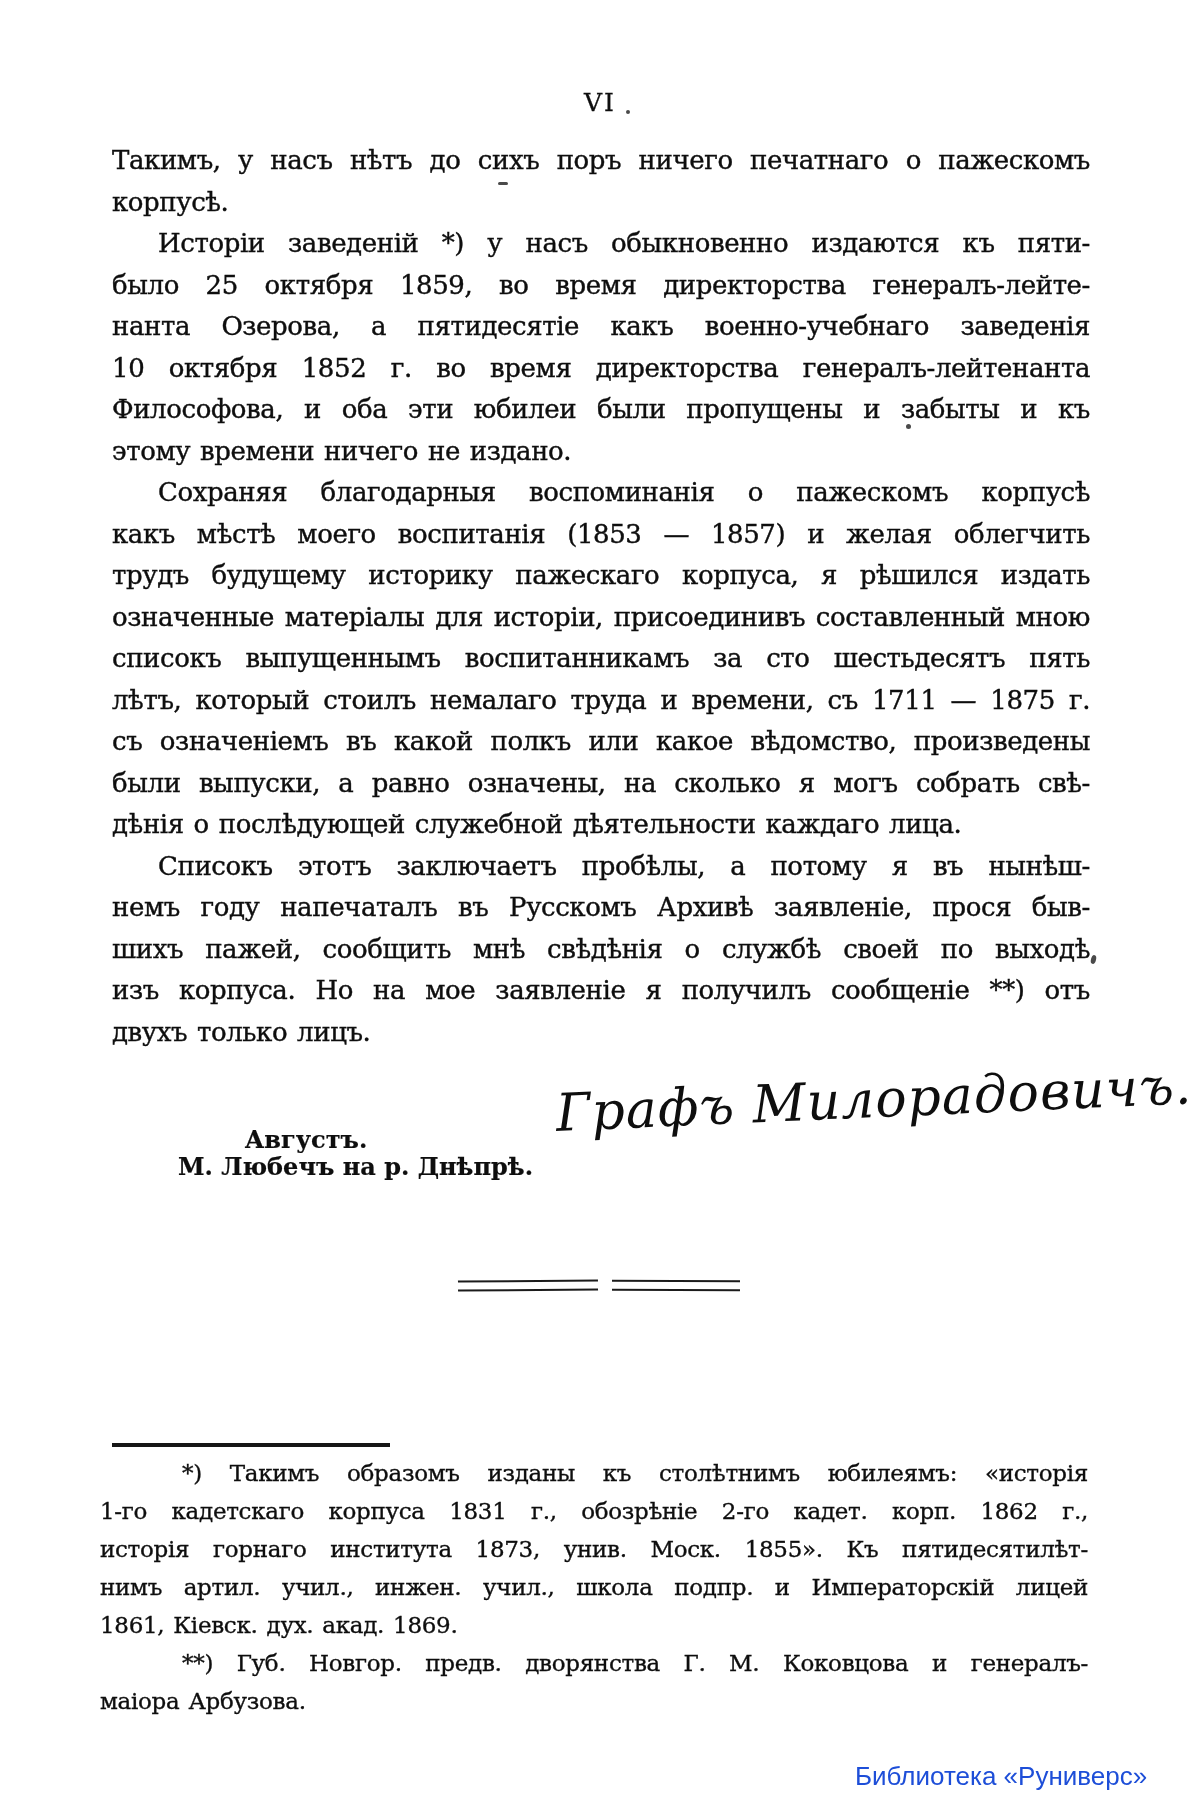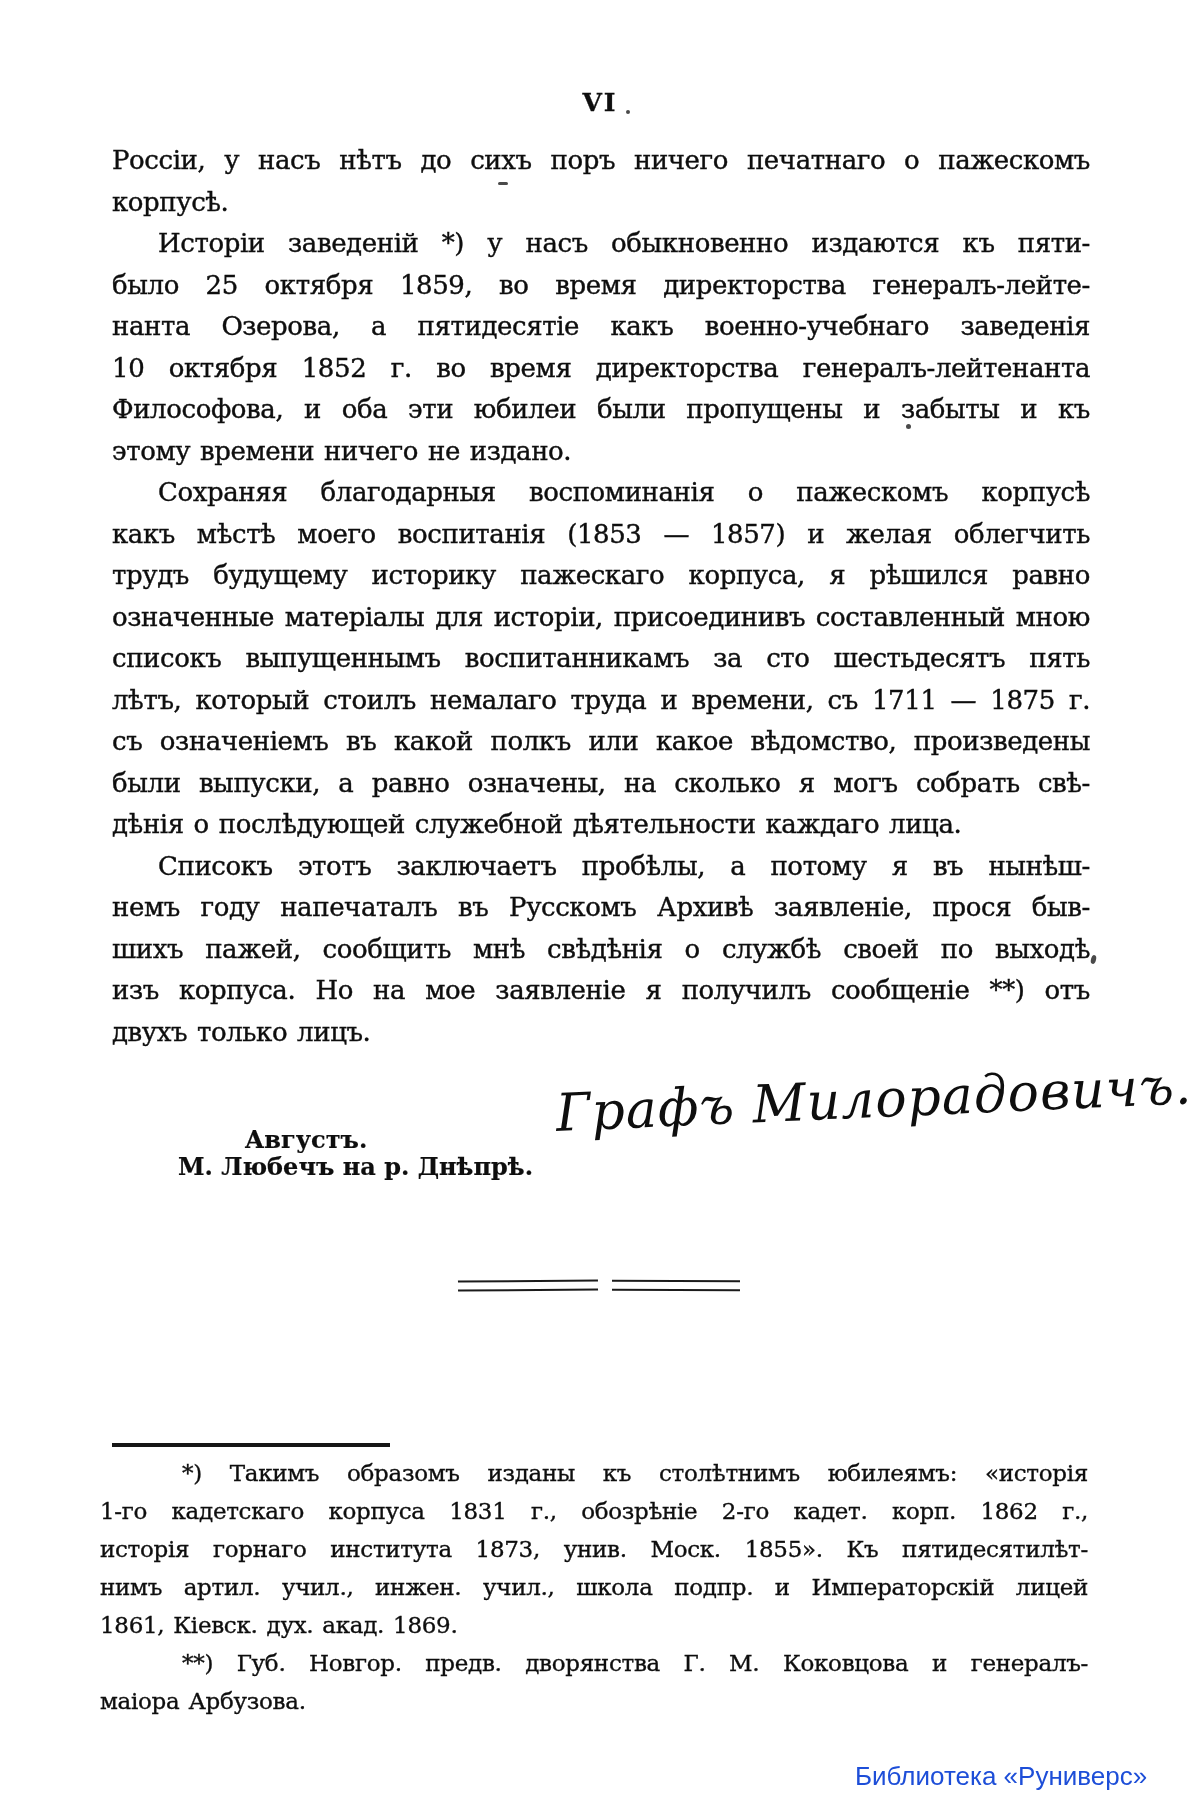--- a/index.html
+++ b/index.html
@@ -17,21 +17,21 @@
   }
   .abs { position: absolute; }
 
   
   #page-number {
     top: 88px;
     left: 0;
     width: 1200px;
     text-align: center;
     font-size: 25px;
-    font-weight: bold;
+    font-weight: normal;
     letter-spacing: 2px;
     -webkit-text-stroke: 0.3px #0e0e0e;
   }
 
   
   #main-text {
     top: 140px;
     left: 112px;
     width: 978px;
   }
@@ -151,31 +151,31 @@
   #speck-2 { left: 626px; top: 110px; width: 4px; height: 4px; }
   #speck-3 { left: 906px; top: 424px; width: 5px; height: 5px; }
   #speck-4 { left: 1091px; top: 955px; width: 5px; height: 9px; border-radius: 50% 50% 50% 50%; transform: rotate(15deg); }
 </style>
 </head>
 <body>
 
 <div class="abs" id="page-number">VI</div>
 
 <div class="abs" id="main-text">
-    <div class="line">Россіи, у насъ нѣтъ до сихъ поръ ничего печатнаго о пажескомъ</div>
+    <div class="line">Такимъ, у насъ нѣтъ до сихъ поръ ничего печатнаго о пажескомъ</div>
     <div class="line last">корпусѣ.</div>
     <div class="line indent">Исторіи заведеній *) у насъ обыкновенно издаются къ пяти-</div>
     <div class="line">было 25 октября 1859, во время директорства генералъ-лейте-</div>
     <div class="line">нанта Озерова, а пятидесятіе какъ военно-учебнаго заведенія</div>
     <div class="line">10 октября 1852 г. во время директорства генералъ-лейтенанта</div>
     <div class="line">Философова, и оба эти юбилеи были пропущены и забыты и къ</div>
     <div class="line last">этому времени ничего не издано.</div>
     <div class="line indent">Сохраняя благодарныя воспоминанія о пажескомъ корпусѣ</div>
     <div class="line">какъ мѣстѣ моего воспитанія (1853 — 1857) и желая облегчить</div>
-    <div class="line">трудъ будущему историку пажескаго корпуса, я рѣшился равно</div>
+    <div class="line">трудъ будущему историку пажескаго корпуса, я рѣшился издать</div>
     <div class="line">означенные матеріалы для исторіи, присоединивъ составленный мною</div>
     <div class="line">списокъ выпущеннымъ воспитанникамъ за сто шестьдесятъ пять</div>
     <div class="line">лѣтъ, который стоилъ немалаго труда и времени, съ 1711 — 1875 г.</div>
     <div class="line">съ означеніемъ въ какой полкъ или какое вѣдомство, произведены</div>
     <div class="line">были выпуски, а равно означены, на сколько я могъ собрать свѣ-</div>
     <div class="line last">дѣнія о послѣдующей служебной дѣятельности каждаго лица.</div>
     <div class="line indent">Списокъ этотъ заключаетъ пробѣлы, а потому я въ нынѣш-</div>
     <div class="line">немъ году напечаталъ въ Русскомъ Архивѣ заявленіе, прося быв-</div>
     <div class="line">шихъ пажей, сообщить мнѣ свѣдѣнія о службѣ своей по выходѣ</div>
     <div class="line">изъ корпуса. Но на мое заявленіе я получилъ сообщеніе **) отъ</div>

